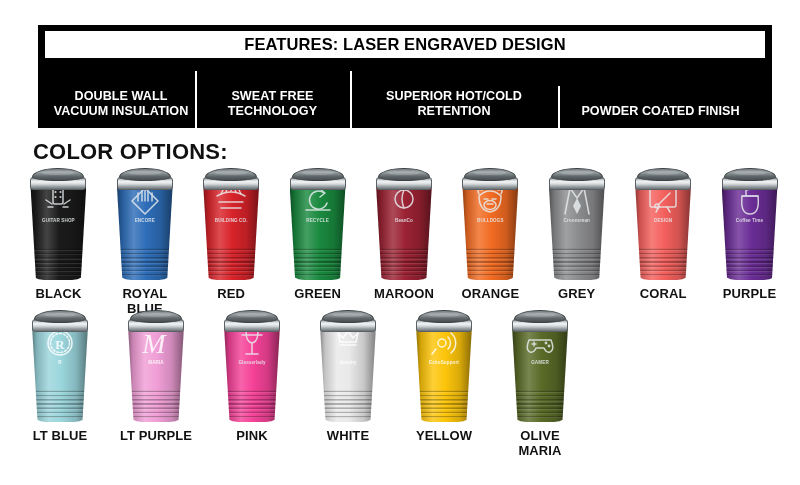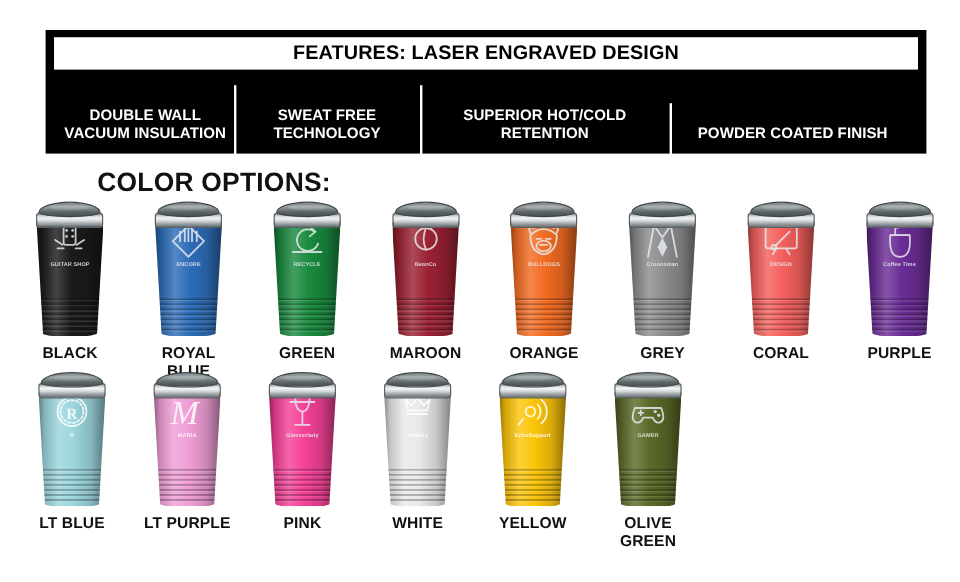--- a/index.html
+++ b/index.html
@@ -84,21 +84,20 @@
 
   
   .color-options-title {
     position: absolute;
     left: 33px;
     top: 139px;
     font-size: 22px;
     font-weight: bold;
     color: #111111;
     letter-spacing: 0.2px;
-    margin-left: 48px;
   }
 
   
   .row {
     position: absolute;
     display: flex;
     justify-content: space-between;
   }
   .row-1 { left: 20px; top: 168px; width: 768px; }
   .row-2 { left: 20px; top: 310px; width: 560px; }
@@ -286,20 +285,39 @@
             <div class="engrave-label" style="color: rgba(232, 236, 238, 0.95);">ENCORE</div>
           </div>
           <div class="lid-band"></div>
           <div class="lid-top"></div>
         </div>
         <div class="cell-label">ROYAL BLUE</div>
       </div>
       <div class="cell">
         <div class="tumbler">
           <div class="cup">
+            <div class="cup-shade" style="background: linear-gradient(to right, rgb(125, 20, 24) 0%, rgb(181, 29, 35) 9%, rgb(223, 75, 80) 30%, rgb(216, 35, 42) 52%, rgb(186, 30, 36) 78%, rgb(119, 19, 23) 100%);"></div>
+            <div class="ribs"></div>
+          </div>
+          <div class="engrave">
+            <svg viewBox="0 0 40 36">
+              <path d="M6 12 Q20 4 34 12" fill="none" stroke="rgba(232,236,238,0.95)" stroke-width="1.5" stroke-linecap="round" stroke-linejoin="round"></path>
+              <path d="M10 10 l2 -4 M15 8 l1.5 -4 M20 7 l0 -4 M25 8 l-1.5 -4 M30 10 l-2 -4" fill="none" stroke="rgba(232,236,238,0.95)" stroke-width="1.5" stroke-linecap="round" stroke-linejoin="round"></path>
+              <path d="M8 18 h24 M10 24 h20" fill="none" stroke="rgba(232,236,238,0.95)" stroke-width="1.5" stroke-linecap="round" stroke-linejoin="round"></path>
+            </svg>
+            <div class="engrave-label" style="color: rgba(232, 236, 238, 0.95);">BUILDING CO.</div>
+          </div>
+          <div class="lid-band"></div>
+          <div class="lid-top"></div>
+        </div>
+        <div class="cell-label">RED</div>
+      </div>
+      <div class="cell">
+        <div class="tumbler">
+          <div class="cup">
             <div class="cup-shade" style="background: linear-gradient(to right, rgb(15, 80, 37) 0%, rgb(22, 116, 53) 9%, rgb(67, 159, 98) 30%, rgb(26, 138, 63) 52%, rgb(22, 119, 54) 78%, rgb(14, 76, 35) 100%);"></div>
             <div class="ribs"></div>
           </div>
           <div class="engrave">
             <svg viewBox="0 0 40 36">
               <path d="M26 9 A9 9 0 1 0 29 19" fill="none" stroke="rgba(232,236,238,0.95)" stroke-width="1.5" stroke-linecap="round" stroke-linejoin="round"></path>
               <path d="M22 5 L27 9 L22 13" fill="none" stroke="rgba(232,236,238,0.95)" stroke-width="1.5" stroke-linecap="round" stroke-linejoin="round"></path>
               <path d="M8 26 h24" fill="none" stroke="rgba(232,236,238,0.95)" stroke-width="1.5" stroke-linecap="round" stroke-linejoin="round"></path>
             </svg>
             <div class="engrave-label" style="color: rgba(232, 236, 238, 0.95);">RECYCLE</div>
@@ -516,17 +534,17 @@
               <path d="M12 18 h4 M14 16 v4" fill="none" stroke="rgba(232,236,238,0.95)" stroke-width="1.5" stroke-linecap="round" stroke-linejoin="round"></path>
               <circle cx="26" cy="17" r="1.4" fill="rgba(232,236,238,0.95)"></circle>
               <circle cx="29" cy="20" r="1.4" fill="rgba(232,236,238,0.95)"></circle>
             </svg>
             <div class="engrave-label" style="color: rgba(232, 236, 238, 0.95);">GAMER</div>
           </div>
           <div class="lid-band"></div>
           <div class="lid-top"></div>
         </div>
         <div class="cell-label">OLIVE
-GREEN</div>
+MARIA</div>
       </div>
     </div>
 
 </div>
 
 </body></html>

